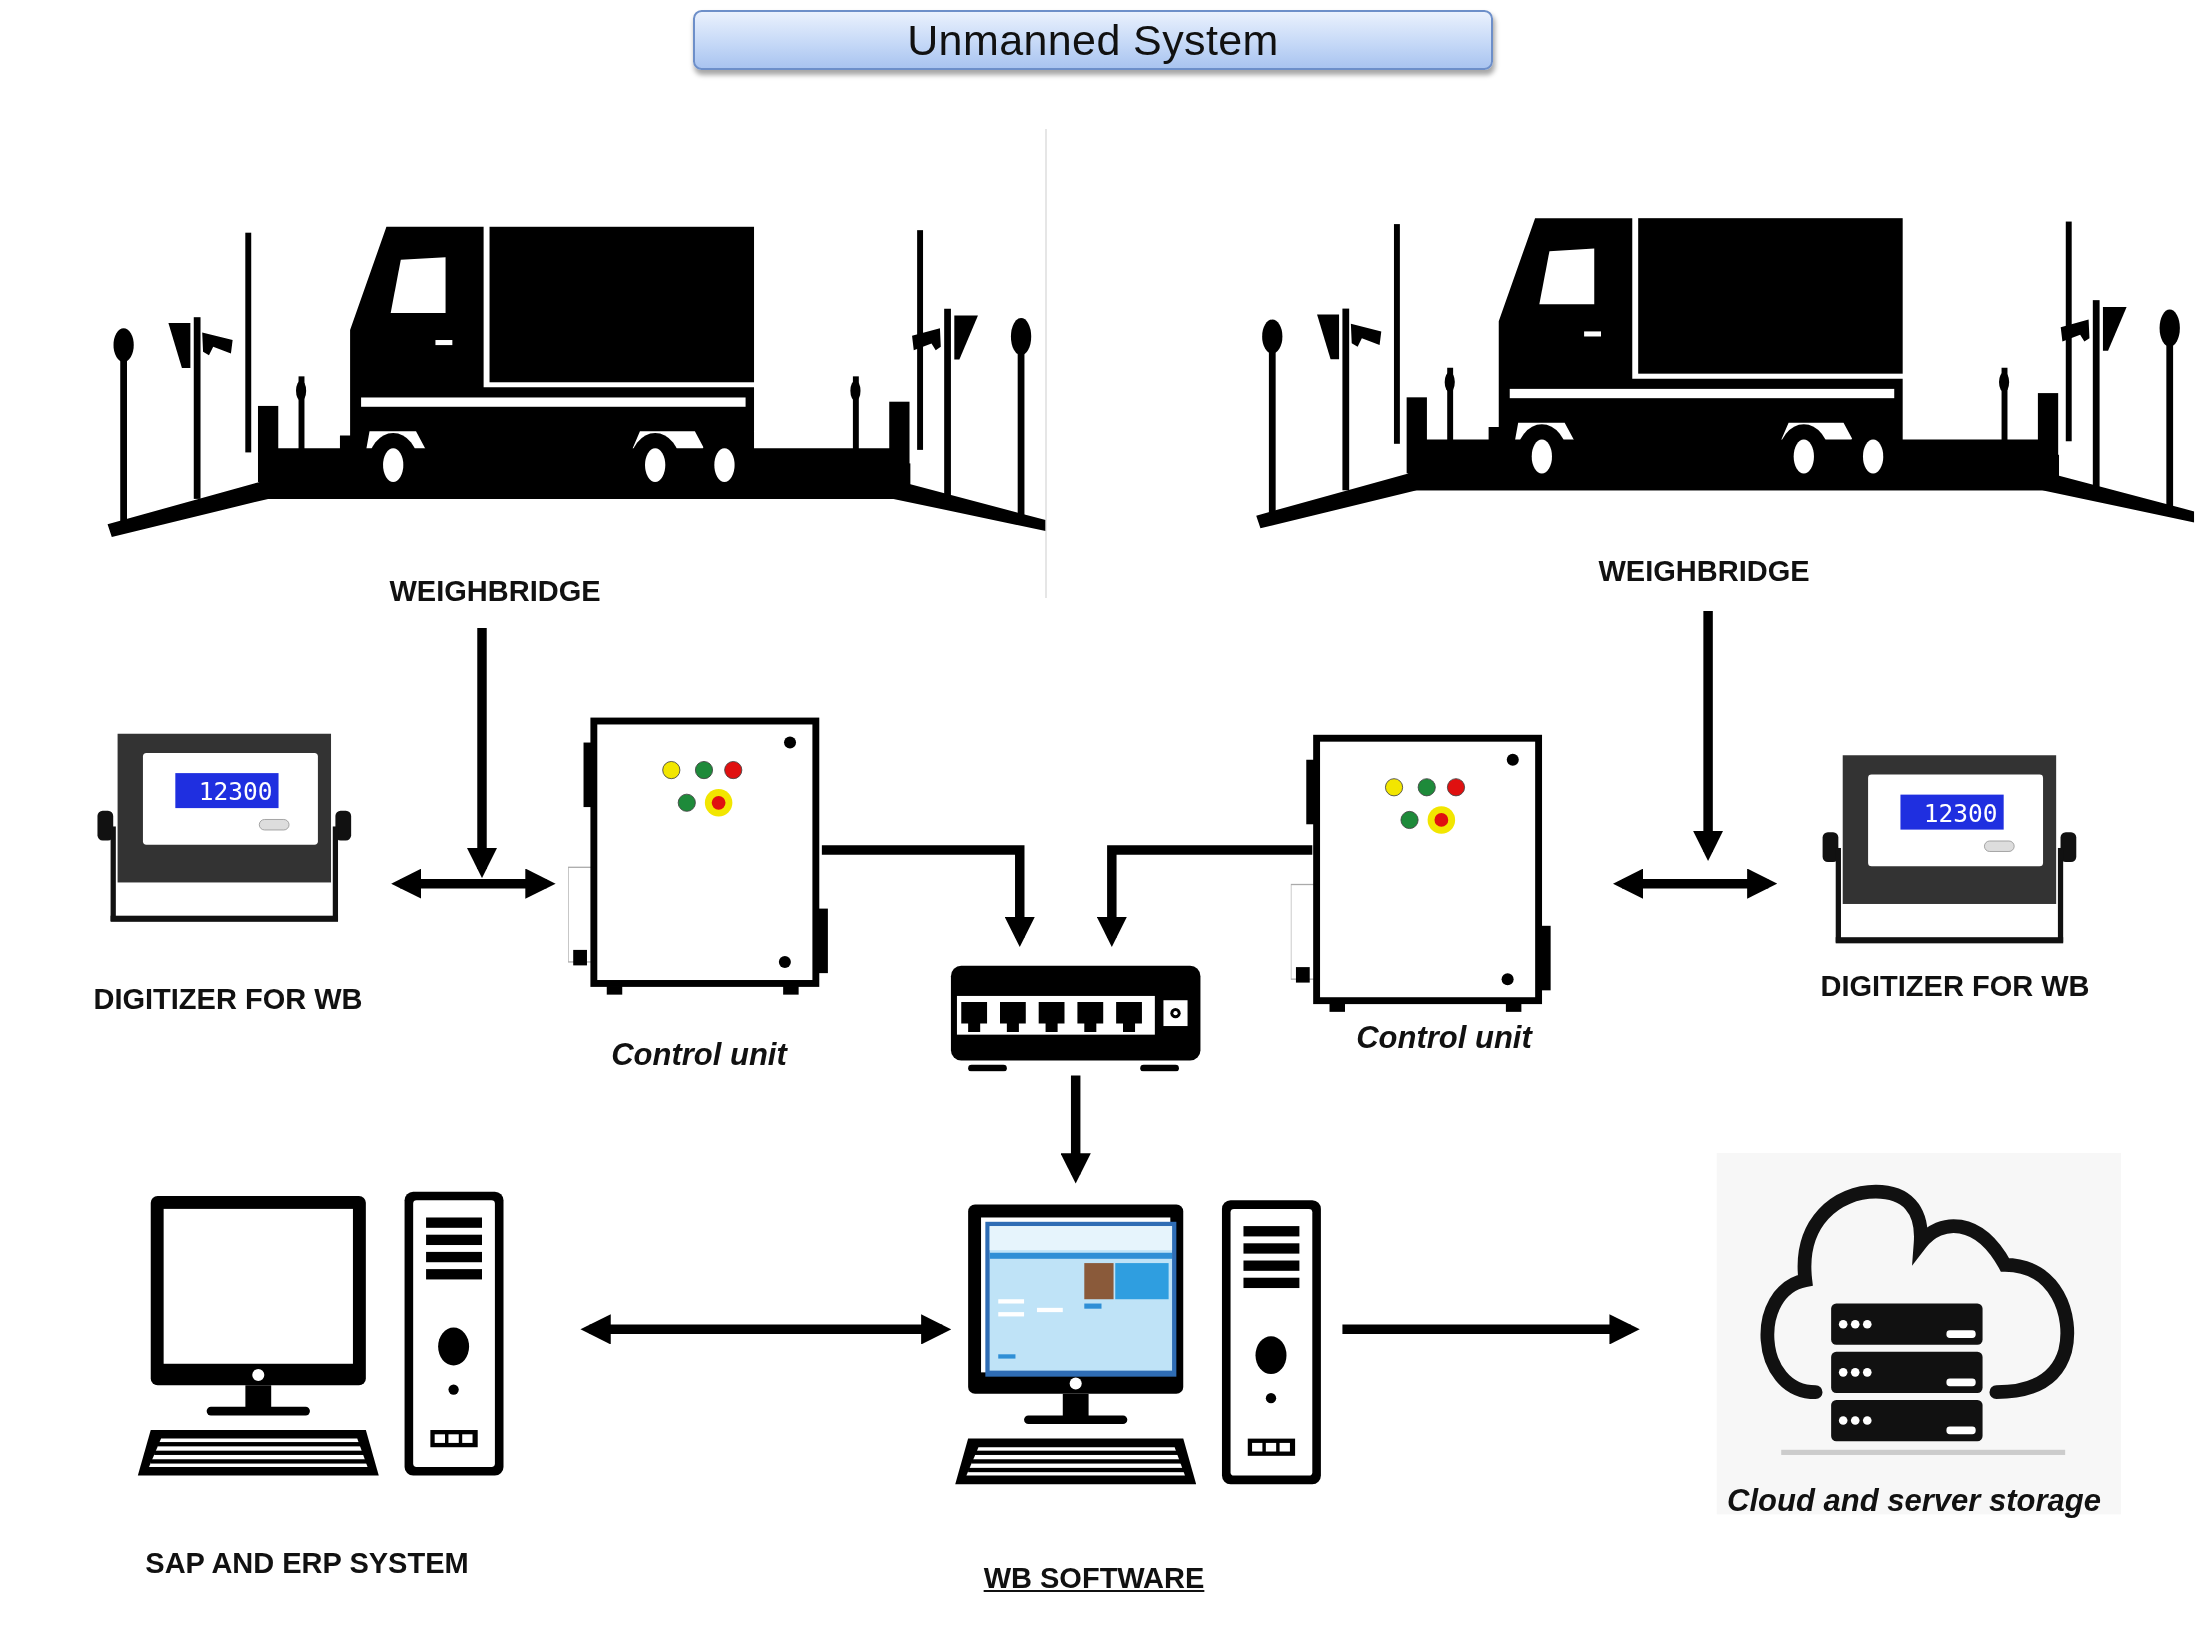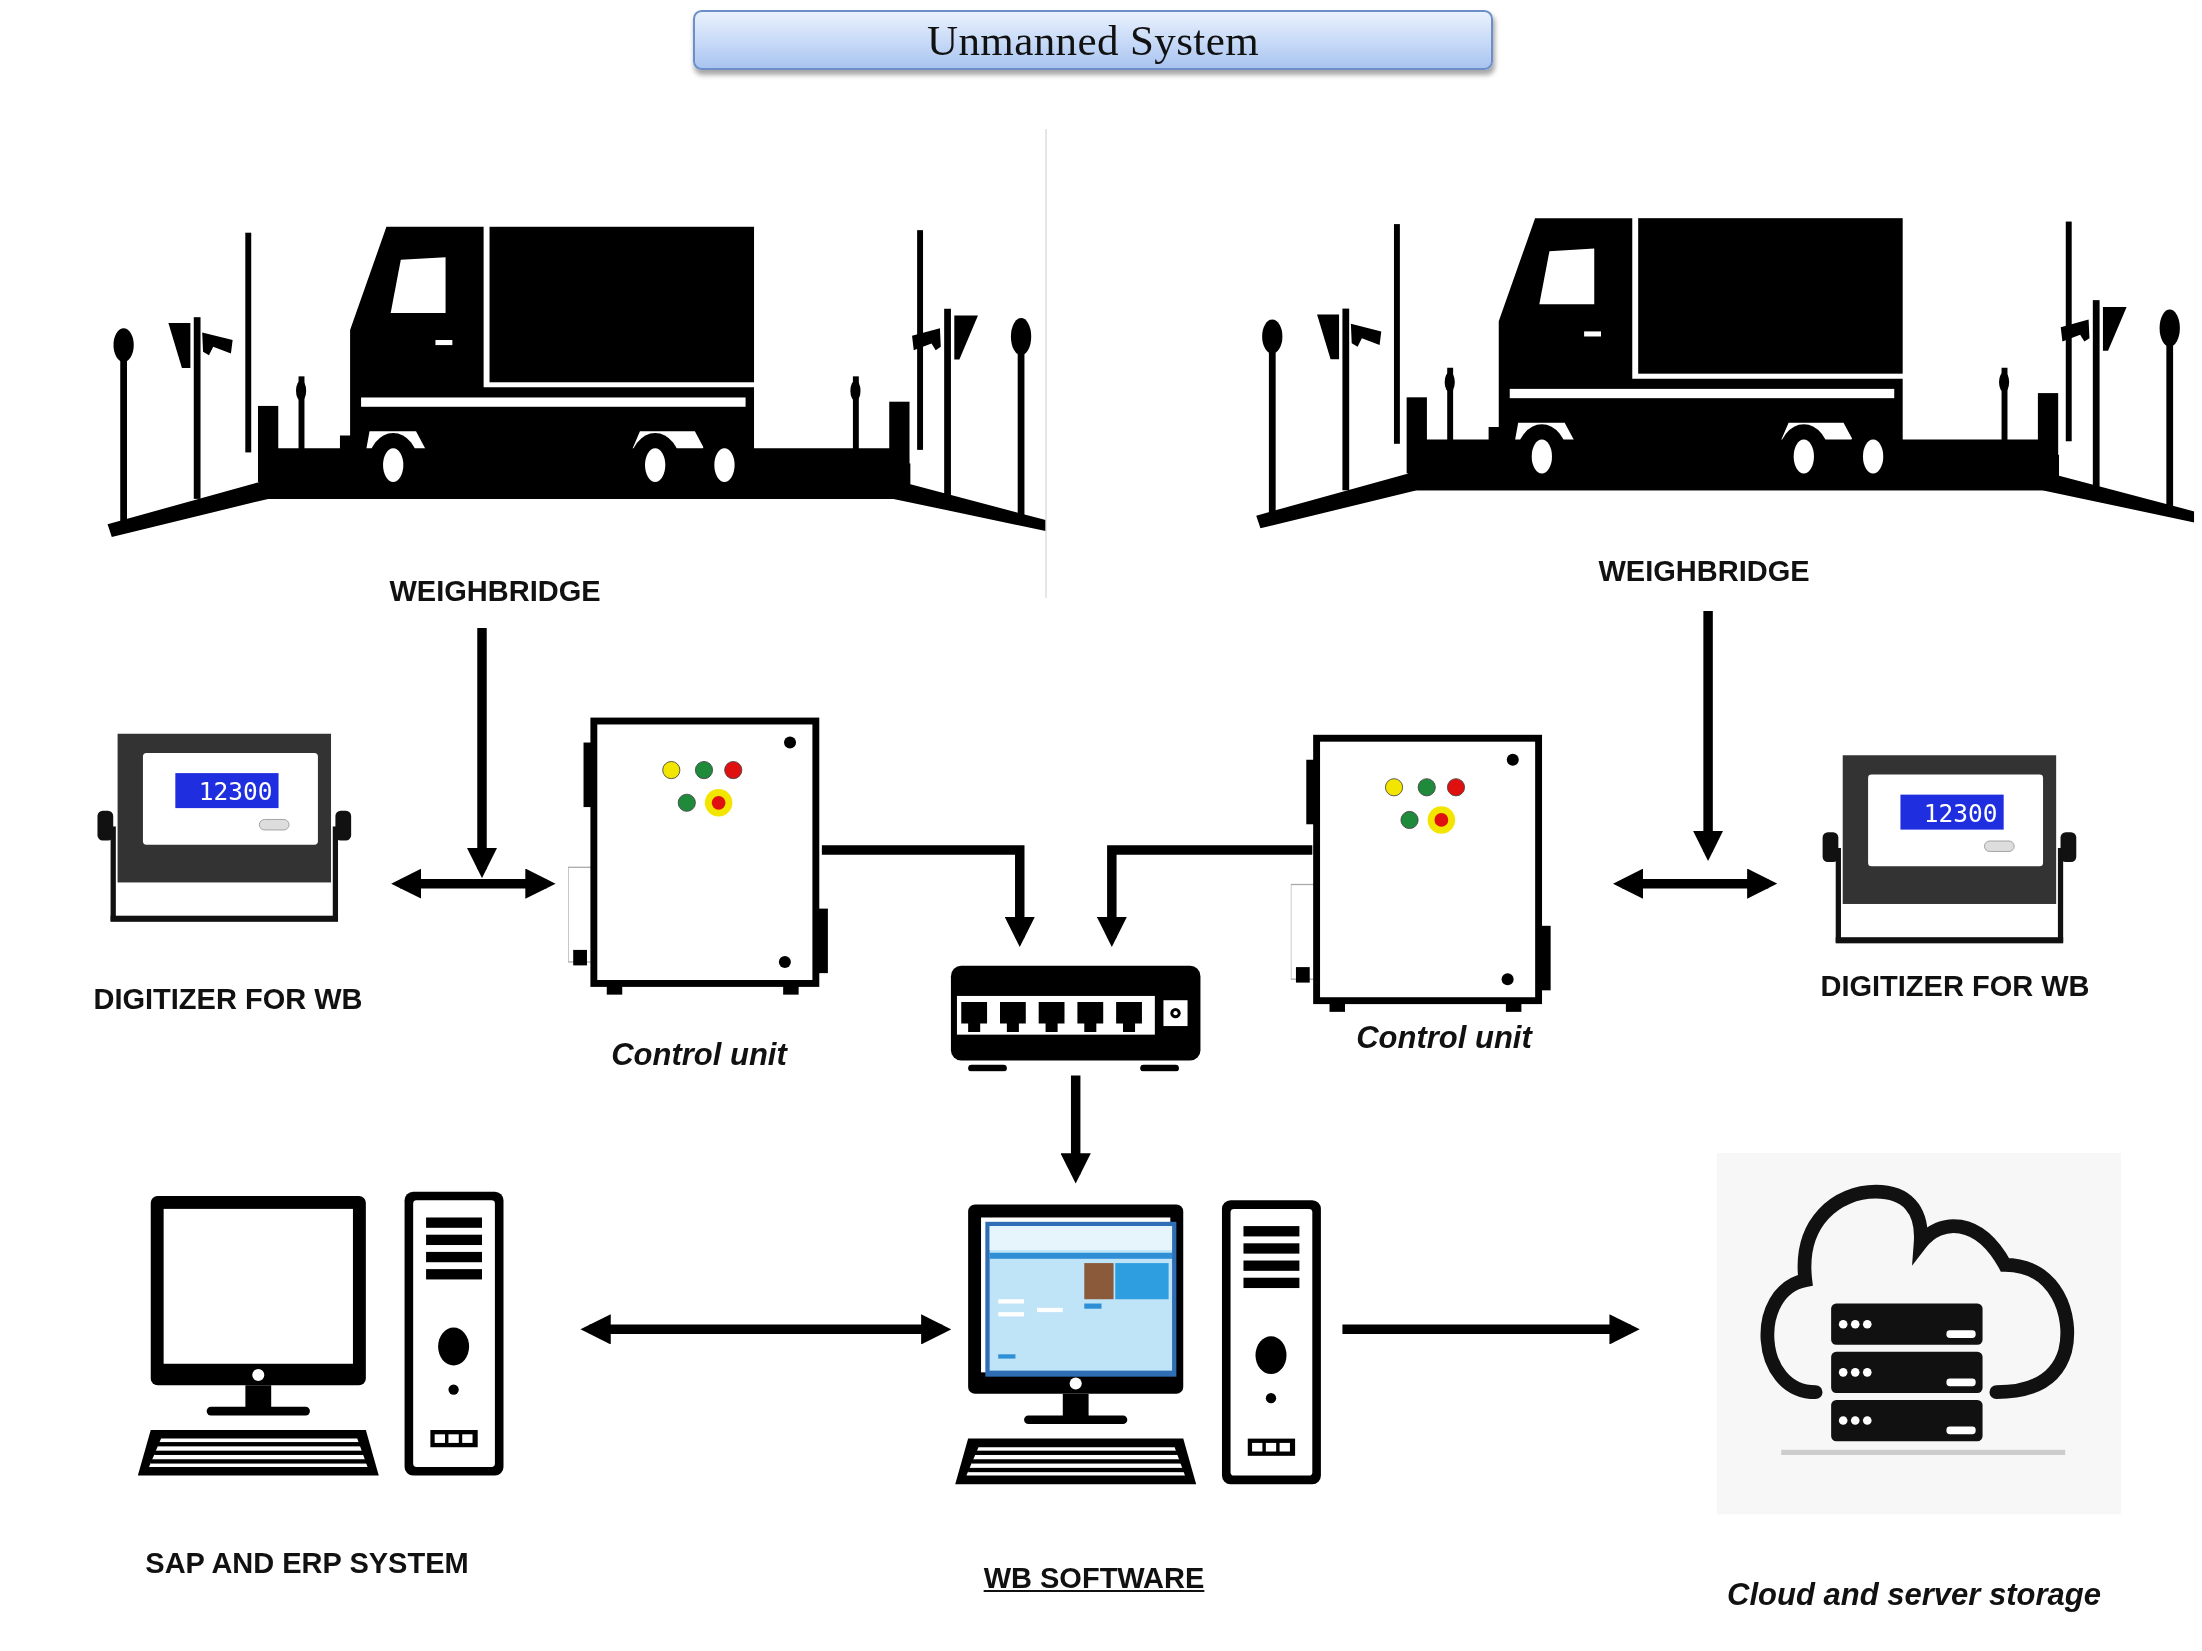--- a/index.html
+++ b/index.html
@@ -4,21 +4,21 @@
 <style>
   html, body { margin: 0; padding: 0; background: #ffffff; }
   body { width: 2203px; height: 1652px; position: relative; overflow: hidden; font-family: "Liberation Sans", sans-serif; }
   #canvas { position: absolute; left: 0; top: 0; width: 2203px; height: 1652px; }
   .title-box {
     position: absolute; left: 693px; top: 10.3px; width: 800px; height: 60px;
     border: 2.6px solid #6d8fc9; border-radius: 8.6px;
     background: linear-gradient(#eaf1fd, #c6d9f7 55%, #a9c4f0);
     box-shadow: 1.7px 4.3px 5.2px rgba(0,0,0,0.35);
     display: flex; align-items: center; justify-content: center;
-    font-family: Liberation Serif, serif; font-size: 43px; color: #111; letter-spacing: 0.4px;
+    font-family: Liberation Sans, sans-serif; font-size: 43px; color: #111; letter-spacing: 0.4px;
     box-sizing: border-box;
   }
   .label {
     position: absolute; font-family: "Liberation Sans", sans-serif; font-weight: bold;
     color: #111; font-size: 29px; white-space: nowrap; transform: translateX(-50%);
   }
   .label.mixed { font-size: 31px; font-style: italic; }
   .divider { position: absolute; left: 1045px; top: 129px; width: 1.7px; height: 469px; background: #e6e6e6; }
 </style>
 </head>
@@ -227,14 +227,14 @@
 </svg>
 
 <div class="label" style="left:495px; top:575px;">WEIGHBRIDGE</div>
 <div class="label" style="left:1704px; top:555px;">WEIGHBRIDGE</div>
 <div class="label" style="left:228px; top:983px;">DIGITIZER FOR WB</div>
 <div class="label" style="left:1955px; top:970px;">DIGITIZER FOR WB</div>
 <div class="label mixed" style="left:699px; top:1037px;">Control unit</div>
 <div class="label mixed" style="left:1444px; top:1020px;">Control unit</div>
 <div class="label" style="left:307px; top:1547px;">SAP AND ERP SYSTEM</div>
 <div class="label" style="left:1094px; top:1562px;text-decoration:underline;">WB SOFTWARE</div>
-<div class="label mixed" style="left:1914px; top:1577px;">Cloud and server storage</div>
+<div class="label mixed" style="left:1914px; top:1483px;">Cloud and server storage</div>
 
 
 </body></html>

